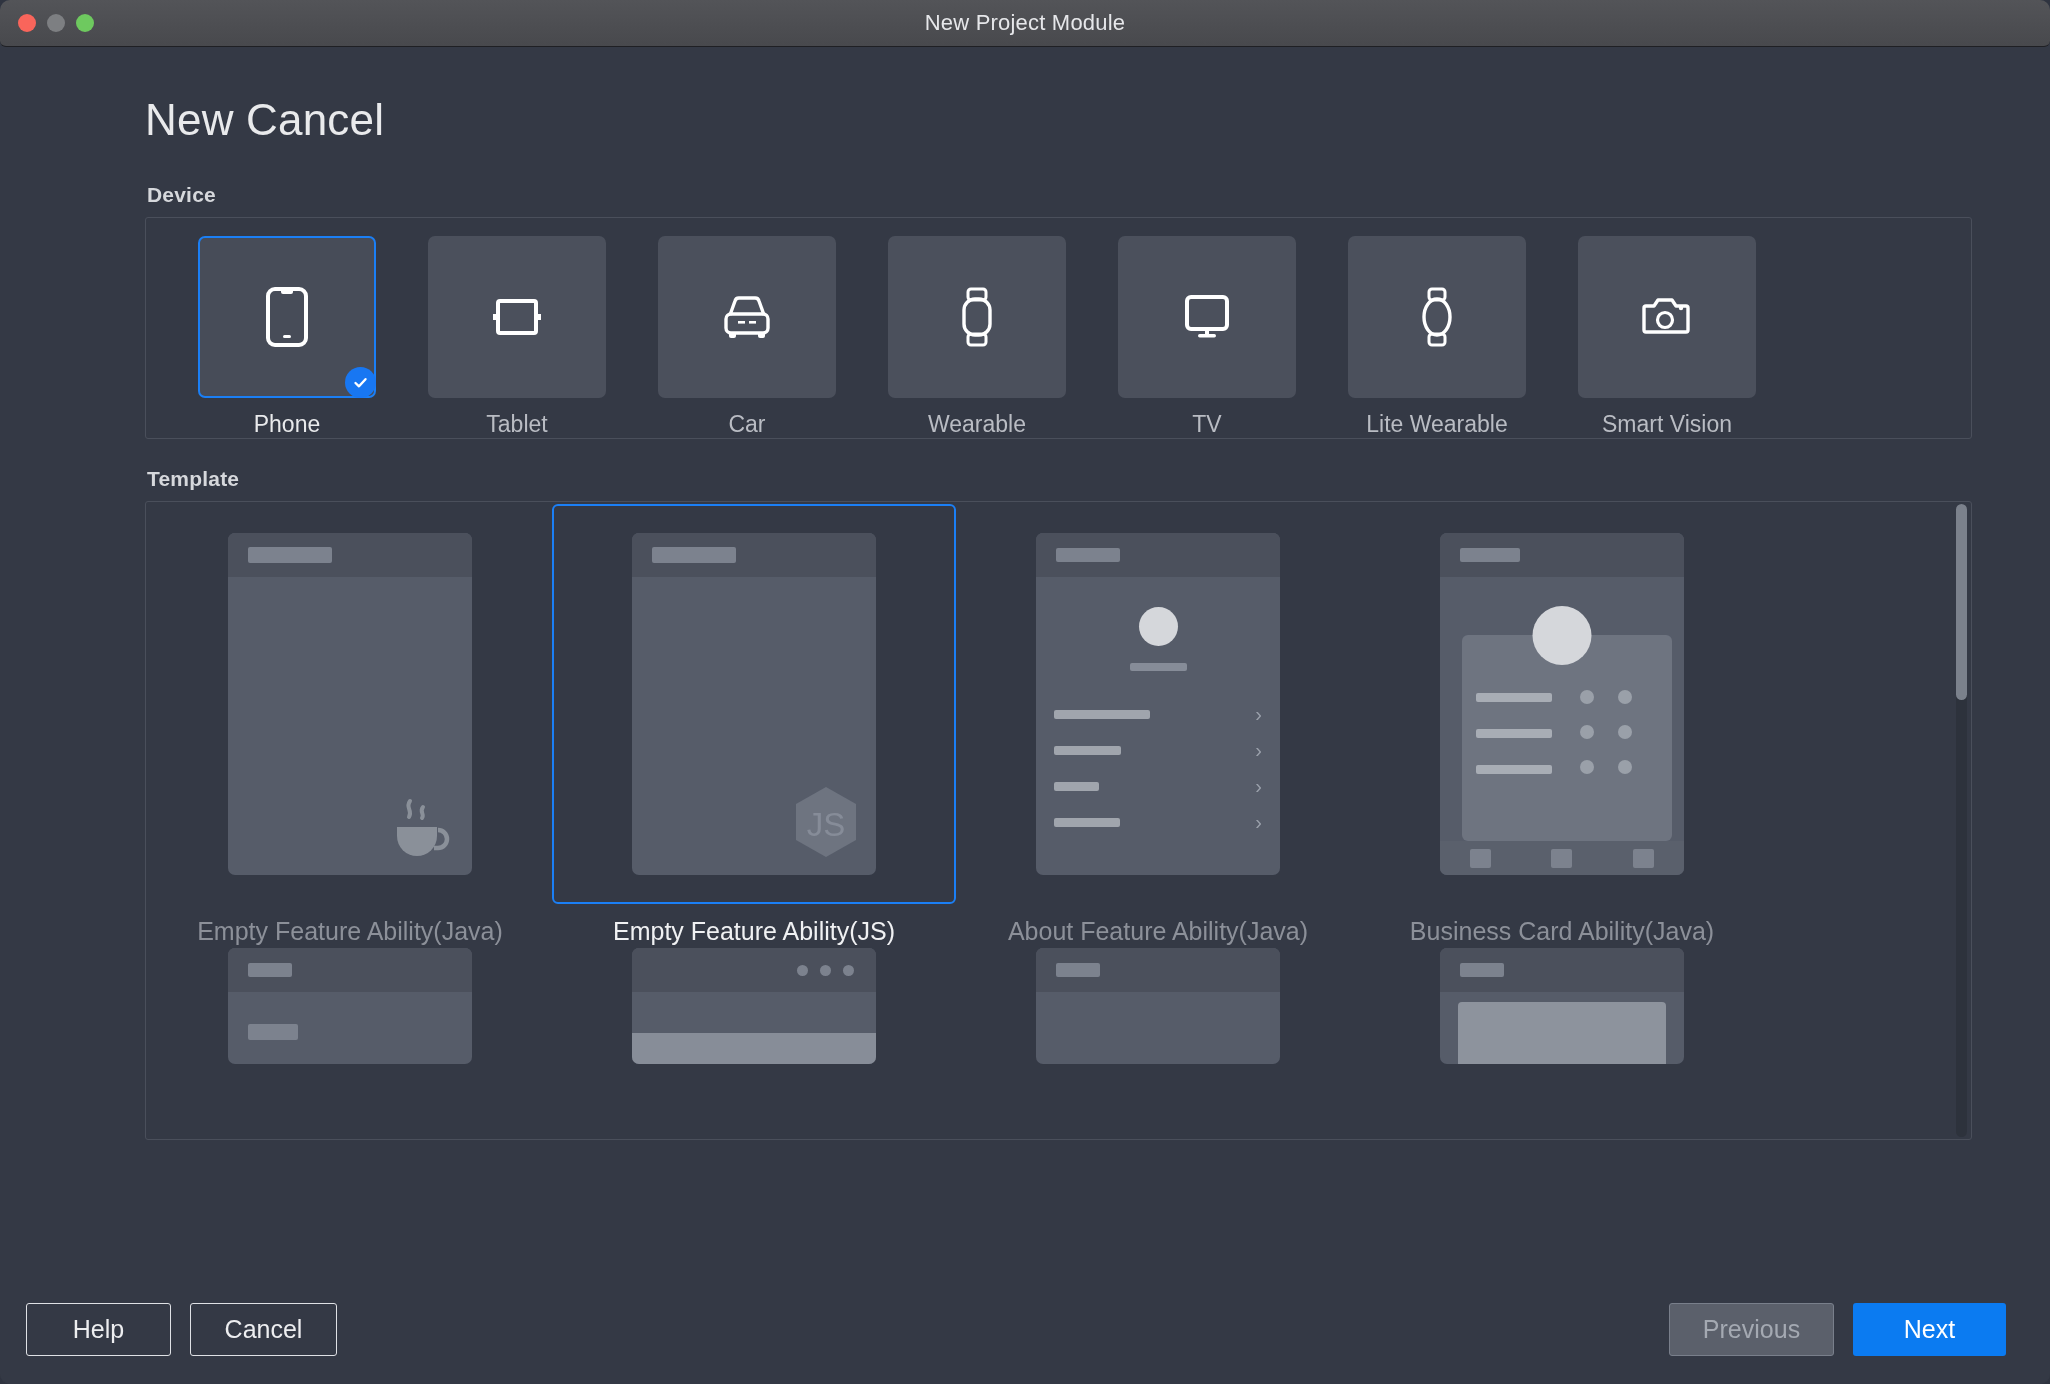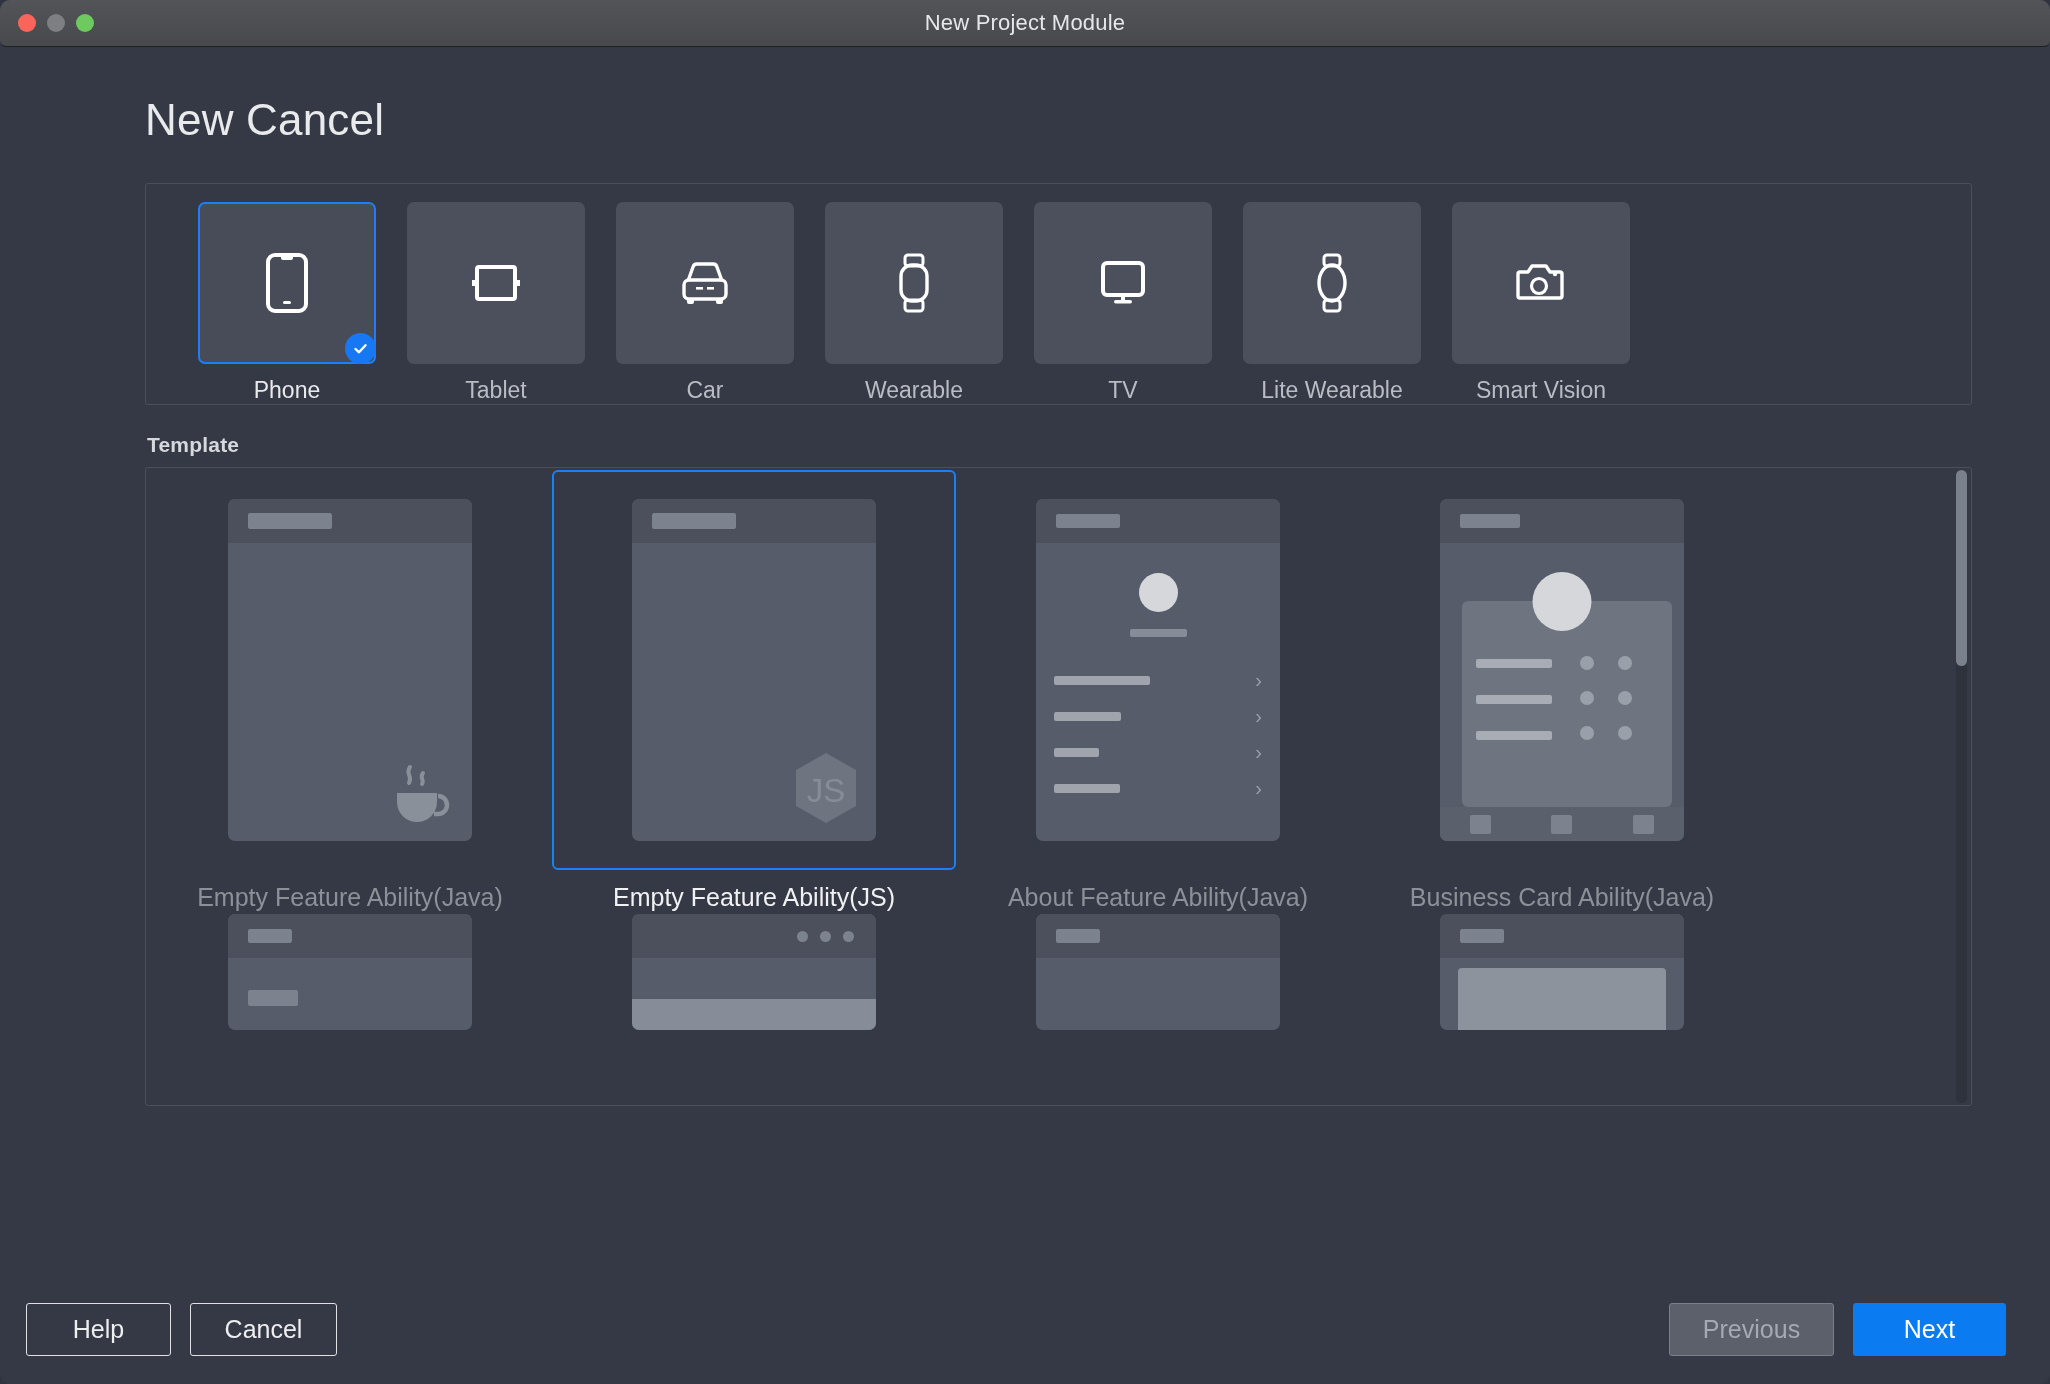--- a/index.html
+++ b/index.html
@@ -51,21 +51,21 @@
     font-size:21px;font-weight:700;color:#d6d8dc;
     margin:0 0 10px 2px;letter-spacing:.2px;
   }
 
   
   .device-panel{
     border:1px solid #4a4f5b;
     border-radius:3px;
     height:222px;box-sizing:border-box;
     padding:18px 0 0 52px;
-    display:flex;gap:31px;
+    display:flex;gap:52px;
     margin-bottom:28px;
     text-align:right;
   }
   .device-item{
     width:178px;display:flex;flex-direction:column;align-items:center;
   }
   .device-tile{
     width:178px;height:172px;box-sizing:border-box;
     background:#4b505c;border-radius:7px;
     display:flex;align-items:center;justify-content:center;
@@ -192,20 +192,21 @@
       <div class="dot yellow"></div>
       <div class="dot green"></div>
     </div>
     <div class="title-text">New Project Module</div>
   </div>
 
   <div class="content">
 
     <h1 class="page-title">New Cancel</h1>
 
+    <div class="section-label">Device</div>
 
     <div class="device-panel">
 
       <div class="device-item selected">
         <div class="device-tile">
           <svg width="44" height="62" viewBox="0 0 44 62">
             <rect x="3" y="3" width="38" height="56" rx="7" ry="7" fill="none" stroke="#ffffff" stroke-width="4"></rect>
             <path d="M16 3 h12 v3 a2 2 0 0 1 -2 2 h-8 a2 2 0 0 1 -2 -2 z" fill="#ffffff"></path>
             <rect x="18" y="49" width="8" height="3" rx="1.5" fill="#ffffff"></rect>
           </svg>

